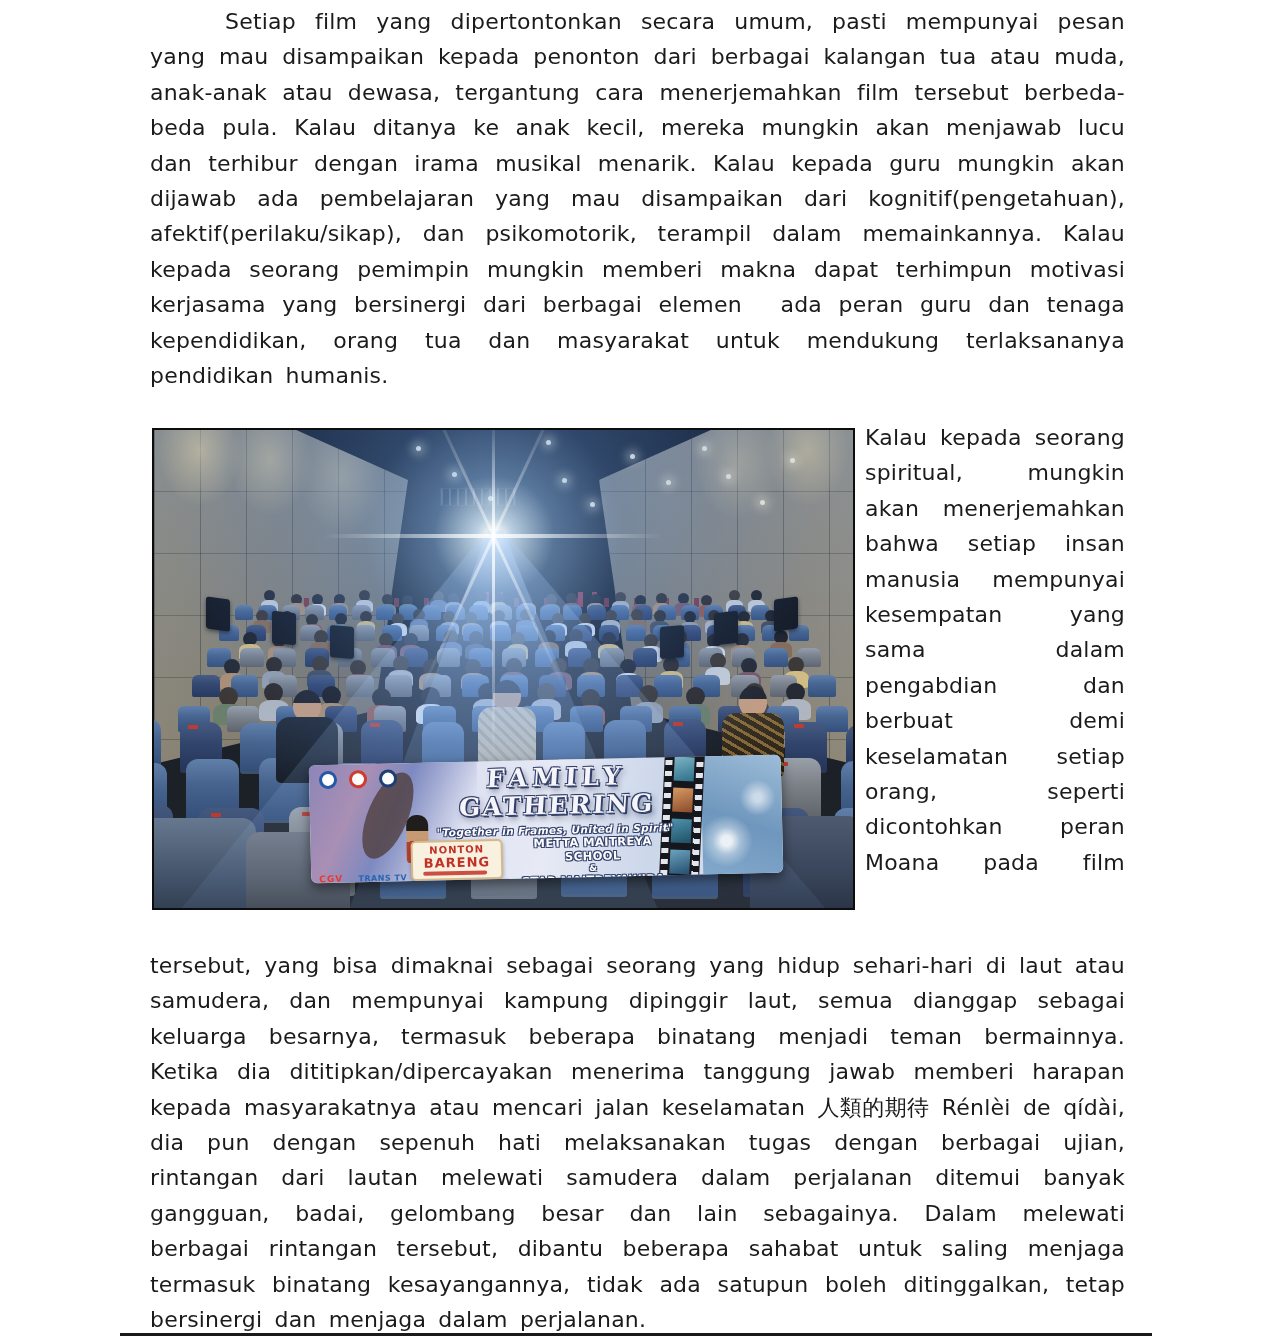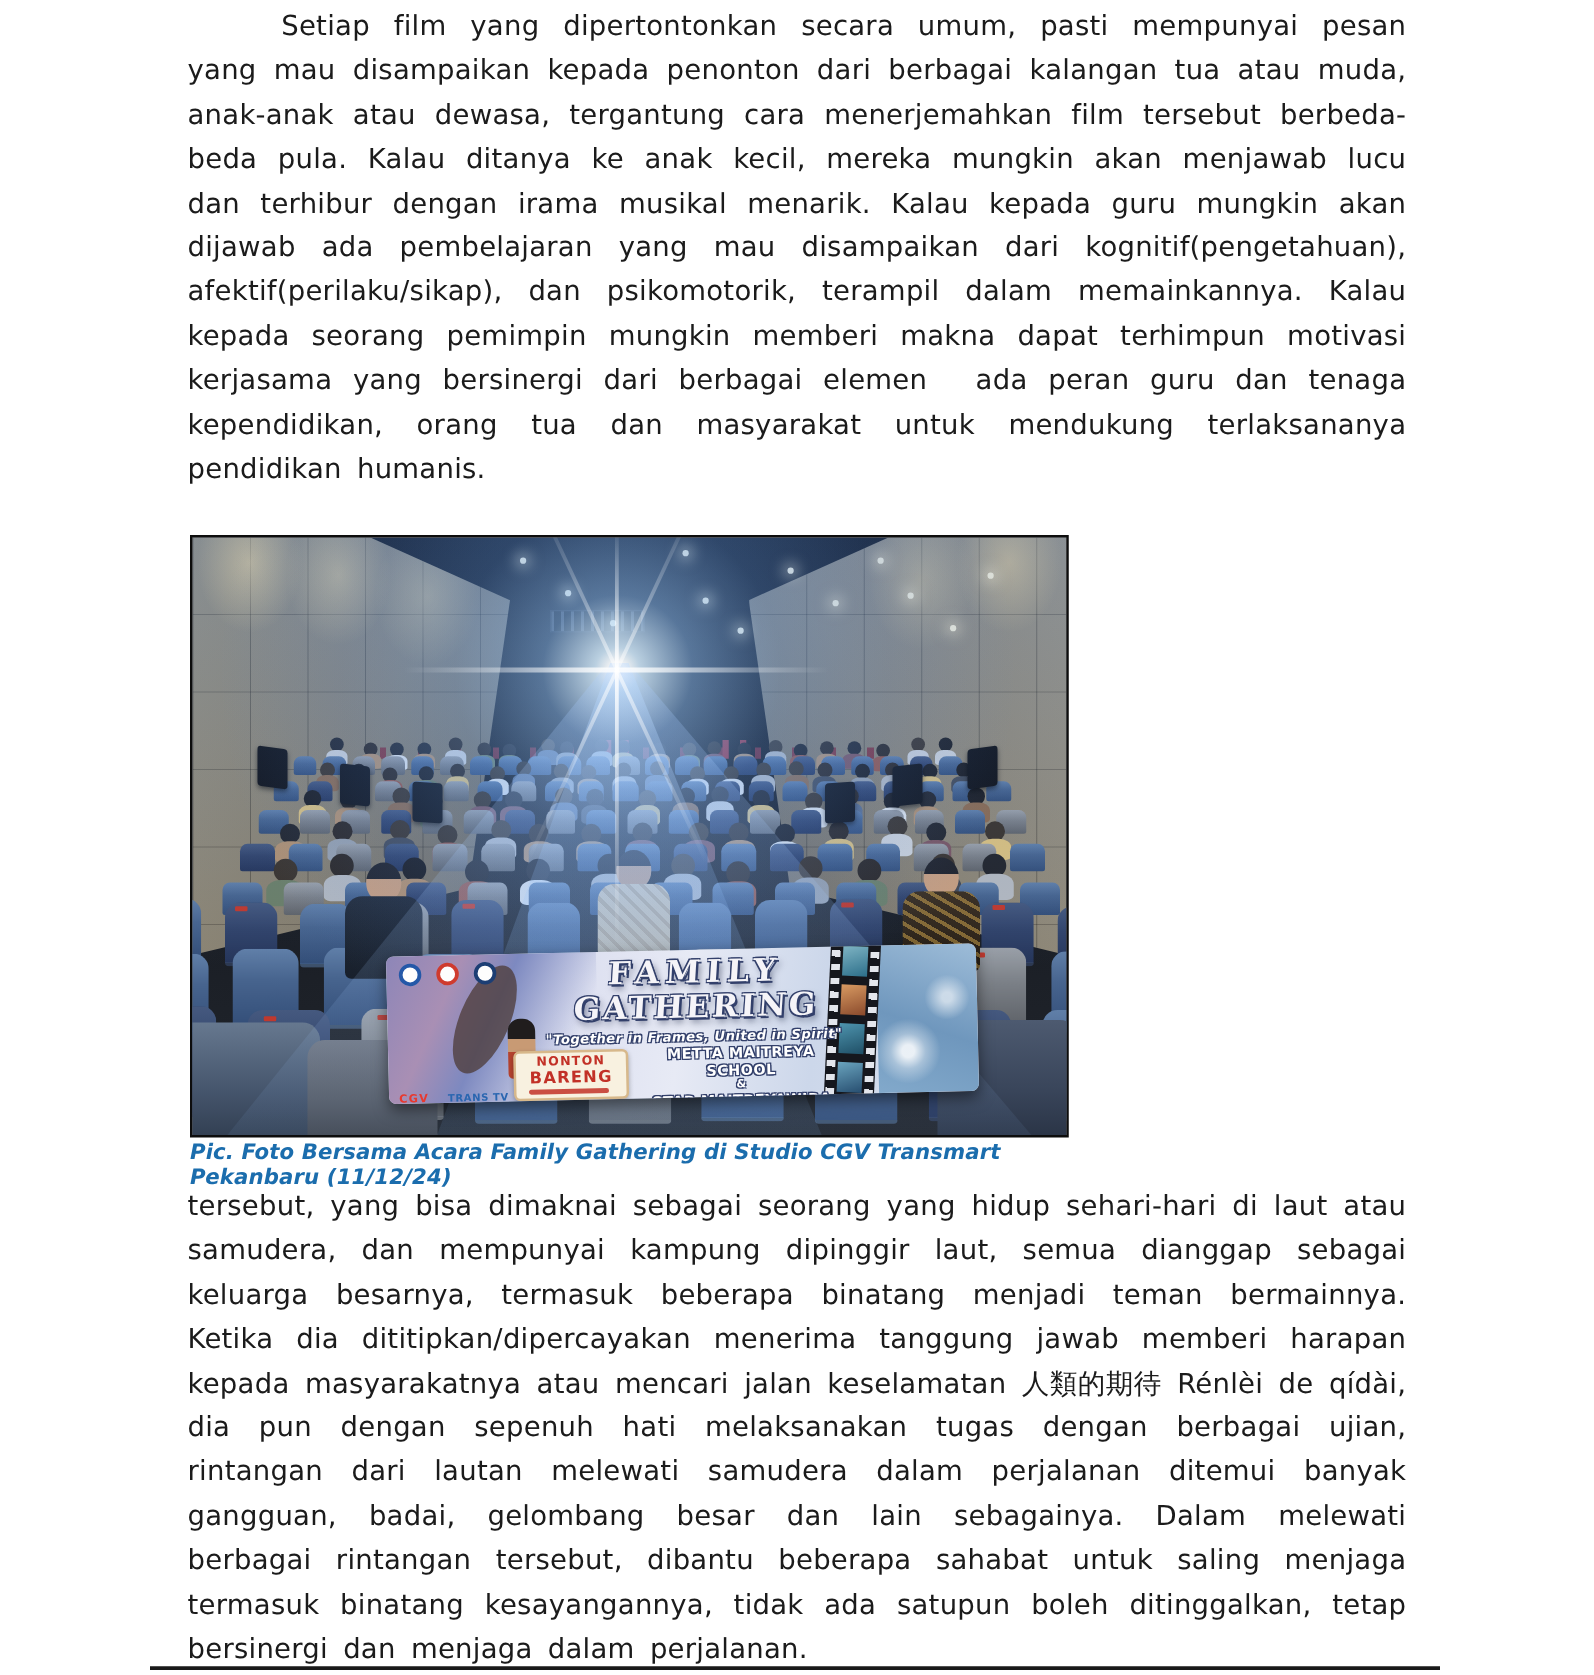--- a/index.html
+++ b/index.html
@@ -531,16 +531,16 @@
         <div class="bs2">&amp;</div>
         <div class="bs3">STAB MAITREYAWIRA</div>
       </div>
       <div class="b-sponsors">
         <span class="sp1">CGV</span>
         <span class="sp2">TRANS TV</span>
       </div>
     </div>
   </div>
 
-  <div id="caption" style="color: rgb(27, 109, 173);">Pic. Foto Bersama Acara Family Gathering di Studio CGV Transmart Pekanbaru (11/12/24)</div>
+  <div class="para" id="rightcol">Kalau kepada seorang spiritual, mungkin akan menerjemahkan bahwa setiap insan manusia mempunyai kesempatan yang sama dalam pengabdian dan berbuat demi keselamatan setiap orang, seperti dicontohkan peran Moana pada film</div>
   <div class="para" id="para2b">tersebut, yang bisa dimaknai sebagai seorang yang hidup sehari-hari di laut atau samudera, dan mempunyai kampung dipinggir laut, semua dianggap sebagai keluarga besarnya, termasuk beberapa binatang menjadi teman bermainnya. Ketika dia dititipkan/dipercayakan menerima tanggung jawab memberi harapan kepada masyarakatnya atau mencari jalan keselamatan 人類的期待 Rénlèi de qídài, dia pun dengan sepenuh hati melaksanakan tugas dengan berbagai ujian, rintangan dari lautan melewati samudera dalam perjalanan ditemui banyak gangguan, badai, gelombang besar dan lain sebagainya. Dalam melewati berbagai rintangan tersebut, dibantu beberapa sahabat untuk saling menjaga termasuk binatang kesayangannya, tidak ada satupun boleh ditinggalkan, tetap bersinergi dan menjaga dalam perjalanan.</div>
   <div id="bottomrule"></div>
 </div>
 
 </body></html>

